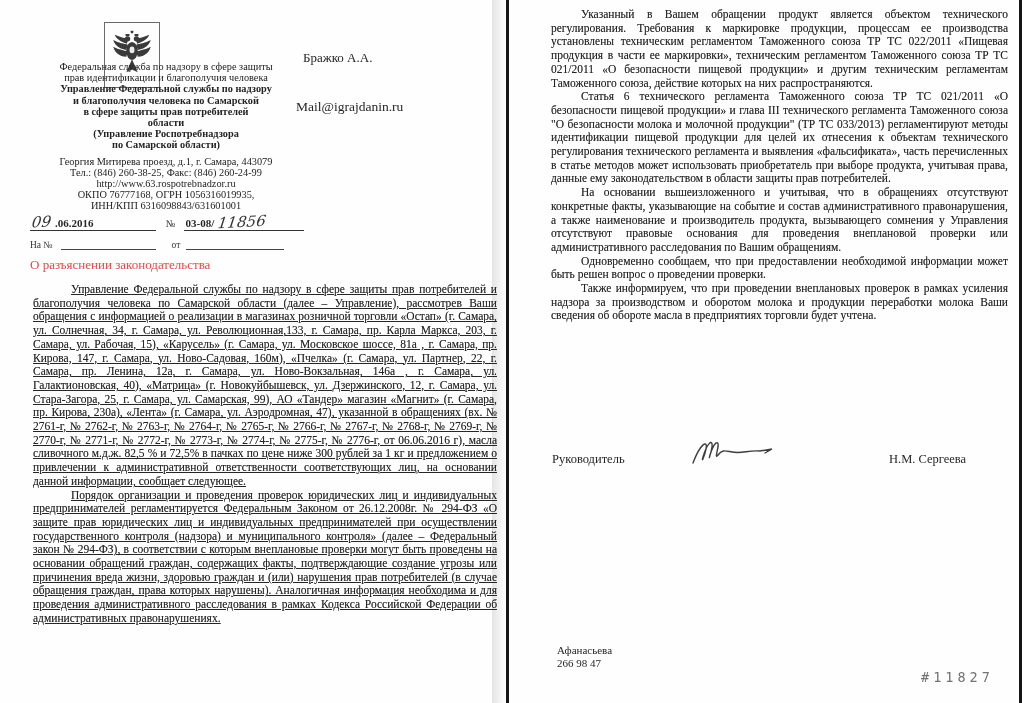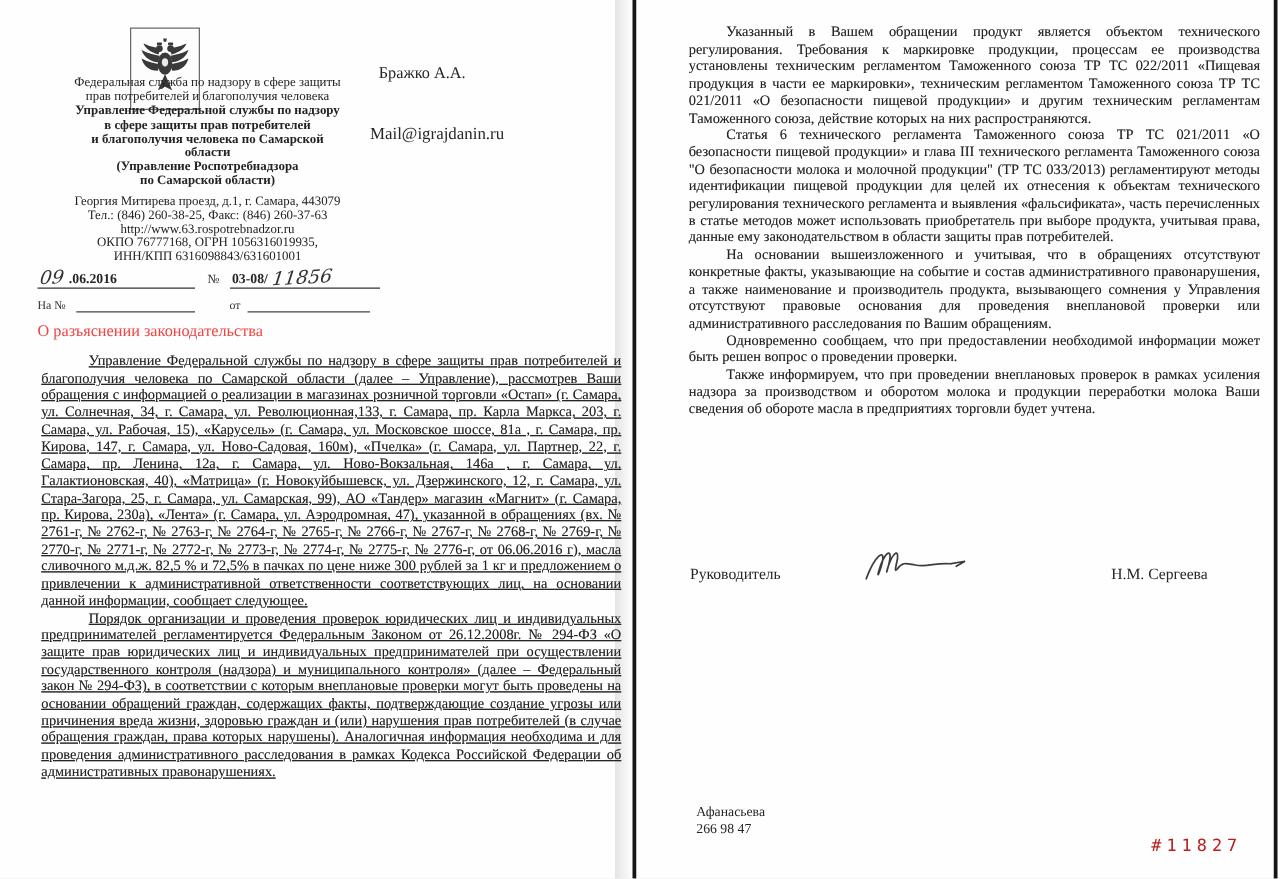--- a/index.html
+++ b/index.html
@@ -27,37 +27,37 @@
   .ref-cell.c1{width:122px;}
   .ref-cell.c2{width:116px;}
   .no-sign{margin:0 8px 2px 10px;font-size:10px;}
   .bold{font-weight:bold;}
   .hand{font-family:"DejaVu Serif", serif;font-style:italic;display:inline-block;
         transform:skewX(-10deg) rotate(-3deg);font-size:15px;color:#333;line-height:14px;}
   .ref-row2{display:flex;align-items:flex-end;margin-top:7px;font-size:9.5px;color:#333;}
   .uline{border-bottom:1.2px solid #444;height:11px;display:inline-block;}
   .u1{width:95px;margin-left:8px;}
   .u2{width:98px;margin-left:6px;}
-  .ot-label{margin-left:28px;}
+  .ot-label{margin-left:16px;}
   .subject{position:absolute;left:30px;top:257px;font-size:13px;color:#ef4444;}
   
   .body-left{position:absolute;left:33px;top:283px;width:464px;text-decoration:underline;}
-  .body-right{position:absolute;left:551px;top:20px;width:457px;}
+  .body-right{position:absolute;left:551px;top:8px;width:457px;}
   .body-left p,.body-right p{margin:0;font-size:11.5px;line-height:13.7px;text-align:justify;
       text-indent:38px;color:#242424;text-shadow:0 0 0.5px rgba(40,40,40,0.45);}
   .body-right p{text-indent:30px;}
   
   .sig-title{position:absolute;left:552px;top:452px;font-size:12.5px;font-family:Liberation Serif, serif;}
   .sig-scribble{position:absolute;left:686px;top:436px;}
   .sig-name{position:absolute;left:889px;top:452px;font-size:12.5px;}
   
   .executor-name{position:absolute;left:557px;top:644px;font-size:11px;}
   .executor-phone{position:absolute;left:557px;top:657px;font-size:11px;}
   .stamp-number{position:absolute;left:921px;top:669px;font-family:"DejaVu Sans Mono", monospace;
-      font-size:13.5px;letter-spacing:4px;color:#b91c1c;}
+      font-size:13.5px;letter-spacing:4px;color:#737373;}
 </style>
 </head>
 <body>
 
 <div id="scan">
 
   <div class="scan-shade" style="left:492px;"></div>
   <div class="v-divider" style="left:506px;width:3px;"></div>
   <div class="v-divider" style="left:1019px;width:3px;"></div>
 
@@ -81,30 +81,30 @@
           <path d="M25.5 27.5 C33.5 27.5 37 22 38 18 C32.5 21 27.5 21.5 24 22.5 Z"></path>
           <path d="M20 30 L14.5 42.5 L20 39.8 L25.5 42.5 Z"></path>
           <ellipse cx="20" cy="21" rx="2.4" ry="3.2" fill="#fdfdfd" opacity="0.9"></ellipse>
         </g>
       </svg>
     </span>
   </div>
 
   <div class="letterhead">
     <div class="lh-top">Федеральная служба по надзору в сфере защиты</div>
-    <div class="lh-top">прав потребителей и благополучия человека</div>
+    <div class="lh-top">прав идентификации и благополучия человека</div>
     <div class="lh-bold">Управление Федеральной службы по надзору</div>
+    <div class="lh-bold">и благополучия человека по Самарской</div>
     <div class="lh-bold">в сфере защиты прав потребителей</div>
-    <div class="lh-bold">и благополучия человека по Самарской</div>
     <div class="lh-bold">области</div>
     <div class="lh-bold">(Управление Роспотребнадзора</div>
     <div class="lh-bold">по Самарской области)</div>
     <div class="lh-gap"></div>
     <div class="lh-contact">Георгия Митирева проезд, д.1, г. Самара, 443079</div>
-    <div class="lh-contact">Тел.: (846) 260-38-25, Факс: (846) 260-37-63</div>
+    <div class="lh-contact">Тел.: (846) 260-38-25, Факс: (846) 260-24-99</div>
     <div class="lh-contact">http://www.63.rospotrebnadzor.ru</div>
     <div class="lh-contact">ОКПО 76777168, ОГРН 1056316019935,</div>
     <div class="lh-contact">ИНН/КПП 6316098843/631601001</div>
   </div>
 
   <div class="addressee-name">Бражко А.А.</div>
   <div class="addressee-email">Mail@igrajdanin.ru</div>
 
   <div class="refline">
     <div class="ref-row">

